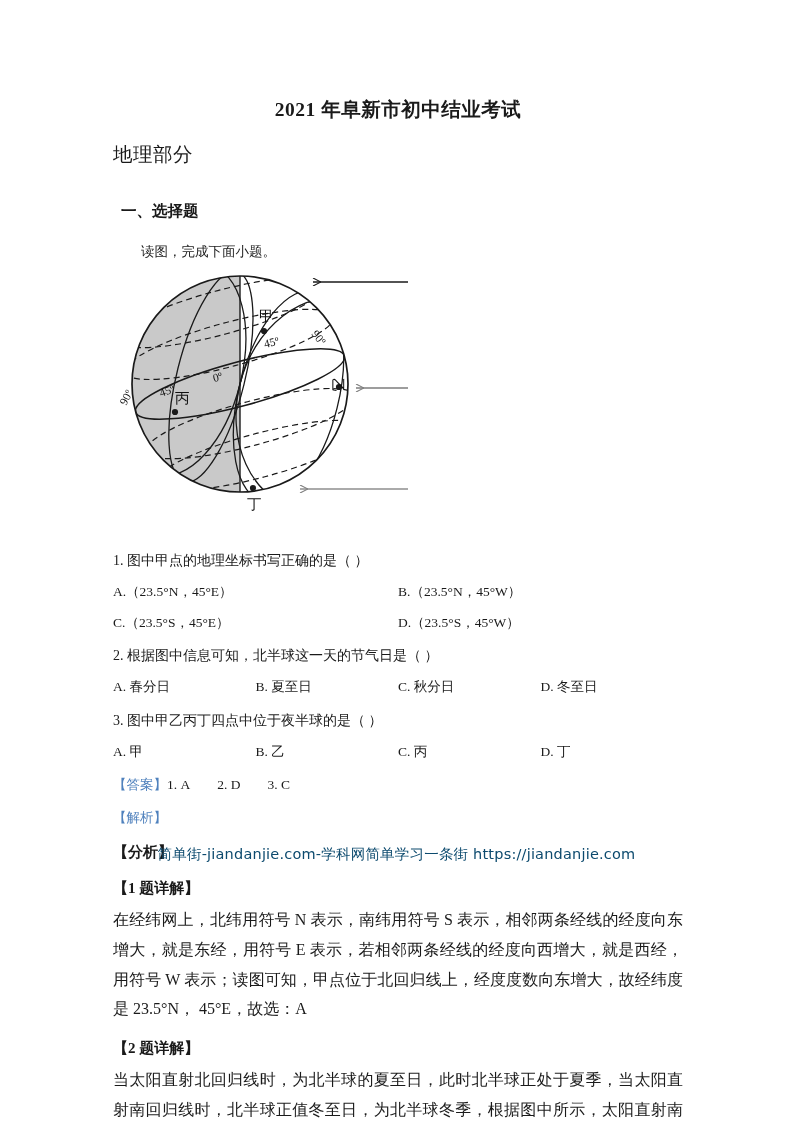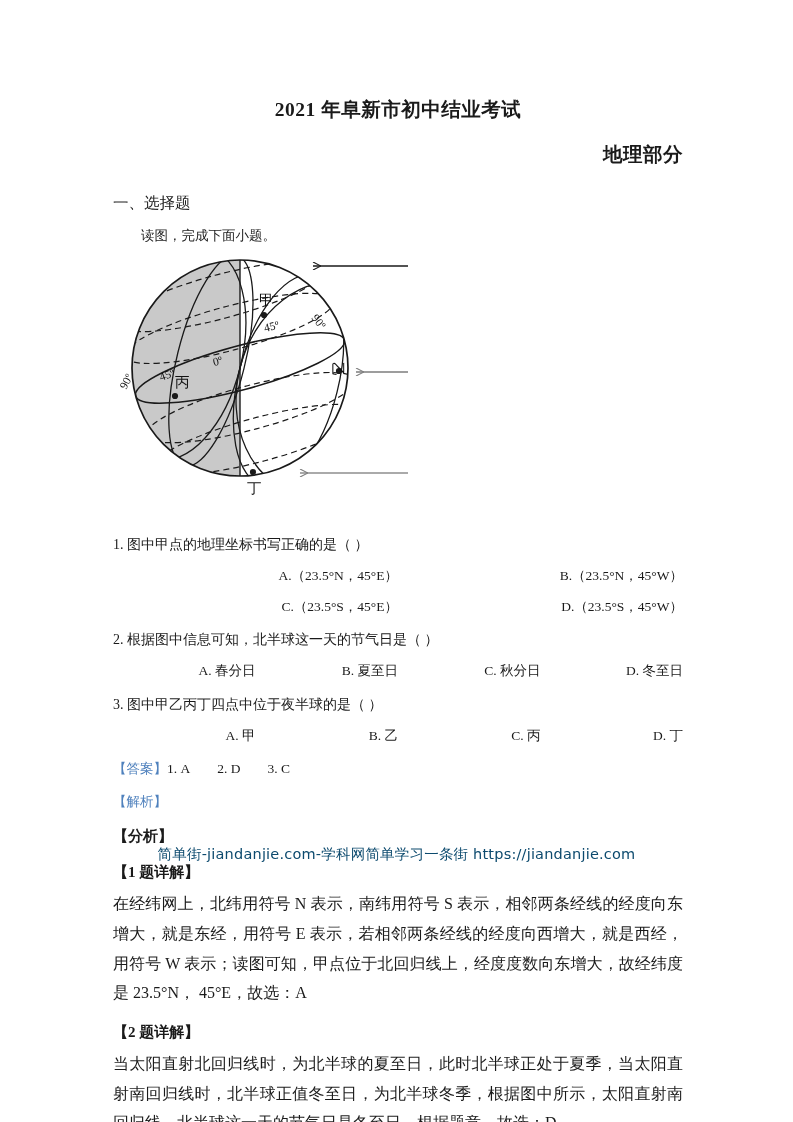--- a/index.html
+++ b/index.html
@@ -34,32 +34,32 @@
   .doc-title {
     text-align: center;
     font-size: 19.5px;
     font-weight: bold;
     letter-spacing: 0.5px;
     margin: 0;
     padding-top: 98px;
     line-height: 1.2;
   }
   .doc-subtitle {
-    text-align: right;
+    text-align: left;
     font-size: 19.5px;
-    font-weight: bold;
+    font-weight: normal;
     letter-spacing: 0.5px;
     margin: 0;
     padding-top: 22px;
     line-height: 1.2;
   }
   .section-heading {
     font-size: 15.5px;
-    font-weight: normal;
-    margin: 0;
+    font-weight: bold;
+    margin: 8px;
     padding-top: 26px;
     line-height: 1.3;
   }
   .lead-in {
     font-size: 13.5px;
     margin: 0;
     padding-top: 14px;
     padding-left: 28px;
     line-height: 1.4;
   }
@@ -81,21 +81,20 @@
     font-size: 14px;
     line-height: 1.5;
     margin: 0;
     padding-top: 12px;
   }
   .opt-row {
     display: flex;
     font-size: 13.5px;
     line-height: 1.5;
     padding-top: 11px;
-    text-align: right;
   }
   .opt-row.two > .opt { width: 50%; }
   .opt-row.four > .opt { width: 25%; }
   .opt { white-space: nowrap; }
 
   
   .ans-line {
     font-size: 13.5px;
     line-height: 1.5;
     padding-top: 13px;

